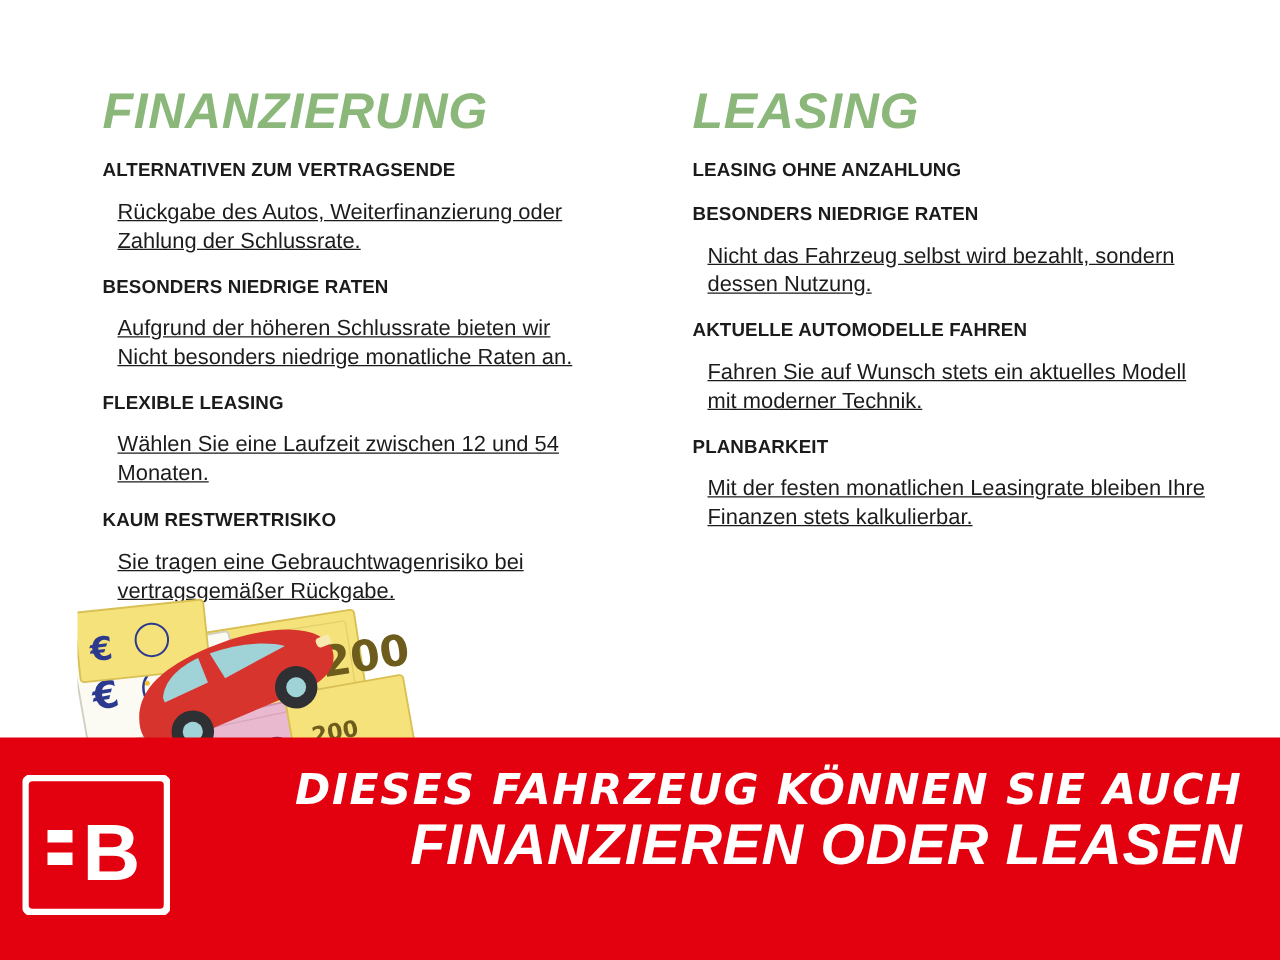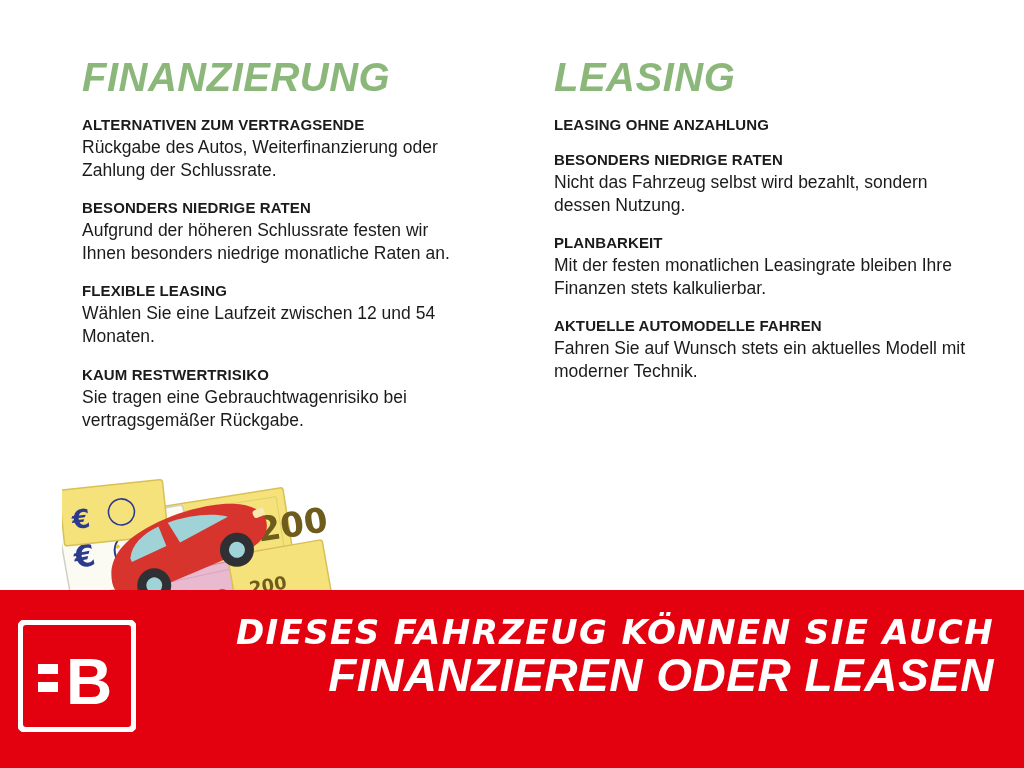--- a/index.html
+++ b/index.html
@@ -17,21 +17,21 @@
   .page {
     position: relative;
     width: 1024px;
     height: 768px;
     background: #ffffff;
   }
 
   
   .columns {
     position: absolute;
-    top: 56px;
+    top: 68px;
     left: 0;
     width: 1024px;
     display: flex;
   }
   .col {
     box-sizing: border-box;
   }
   .col-finanzierung {
     width: 480px;
     padding-left: 82px;
@@ -61,21 +61,22 @@
     color: #1b1b1b;
     line-height: 1.2;
     margin: 0 0 2px 0;
     letter-spacing: 0.1px;
   }
   .block-text {
     font-size: 17.5px;
     font-weight: normal;
     color: #1b1b1b;
     line-height: 1.32;
-    margin: 0;
+    margin: 12px;
+    text-decoration: underline;
   }
 
   
   .illustration {
     position: absolute;
     left: 62px;
     top: 468px;
     width: 300px;
     height: 220px;
   }
@@ -132,21 +133,21 @@
     <div class="col col-finanzierung">
       <h1 class="col-title">FINANZIERUNG</h1>
 
       <div class="block">
         <h2 class="block-title">ALTERNATIVEN ZUM VERTRAGSENDE</h2>
         <p class="block-text">Rückgabe des Autos, Weiterfinanzierung oder Zahlung der Schlussrate.</p>
       </div>
 
       <div class="block">
         <h2 class="block-title">BESONDERS NIEDRIGE RATEN</h2>
-        <p class="block-text">Aufgrund der höheren Schlussrate festen wir Ihnen besonders niedrige monatliche Raten an.</p>
+        <p class="block-text">Aufgrund der höheren Schlussrate bieten wir Nicht besonders niedrige monatliche Raten an.</p>
       </div>
 
       <div class="block">
         <h2 class="block-title">FLEXIBLE LEASING</h2>
         <p class="block-text">Wählen Sie eine Laufzeit zwischen 12 und 54 Monaten.</p>
       </div>
 
       <div class="block">
         <h2 class="block-title">KAUM RESTWERTRISIKO</h2>
         <p class="block-text">Sie tragen eine Gebrauchtwagenrisiko bei vertragsgemäßer Rückgabe.</p>
@@ -159,27 +160,27 @@
       <div class="block">
         <h2 class="block-title">LEASING OHNE ANZAHLUNG</h2>
       </div>
 
       <div class="block">
         <h2 class="block-title">BESONDERS NIEDRIGE RATEN</h2>
         <p class="block-text">Nicht das Fahrzeug selbst wird bezahlt, sondern dessen Nutzung.</p>
       </div>
 
       <div class="block">
+        <h2 class="block-title">AKTUELLE AUTOMODELLE FAHREN</h2>
+        <p class="block-text">Fahren Sie auf Wunsch stets ein aktuelles Modell mit moderner Technik.</p>
+      </div>
+
+      <div class="block">
         <h2 class="block-title">PLANBARKEIT</h2>
         <p class="block-text">Mit der festen monatlichen Leasingrate bleiben Ihre Finanzen stets kalkulierbar.</p>
-      </div>
-
-      <div class="block">
-        <h2 class="block-title">AKTUELLE AUTOMODELLE FAHREN</h2>
-        <p class="block-text">Fahren Sie auf Wunsch stets ein aktuelles Modell mit moderner Technik.</p>
       </div>
     </div>
   </div>
 
   <div class="illustration">
     <svg width="300" height="220" viewBox="0 0 300 220" xmlns="http://www.w3.org/2000/svg">
 
       <g transform="rotate(-9 170 70)">
         <rect x="78" y="28" width="150" height="76" rx="3" fill="#f6e27a" stroke="#d9c054" stroke-width="1.5"></rect>
         <rect x="86" y="36" width="134" height="60" rx="2" fill="none" stroke="#e2cf6c" stroke-width="1"></rect>

